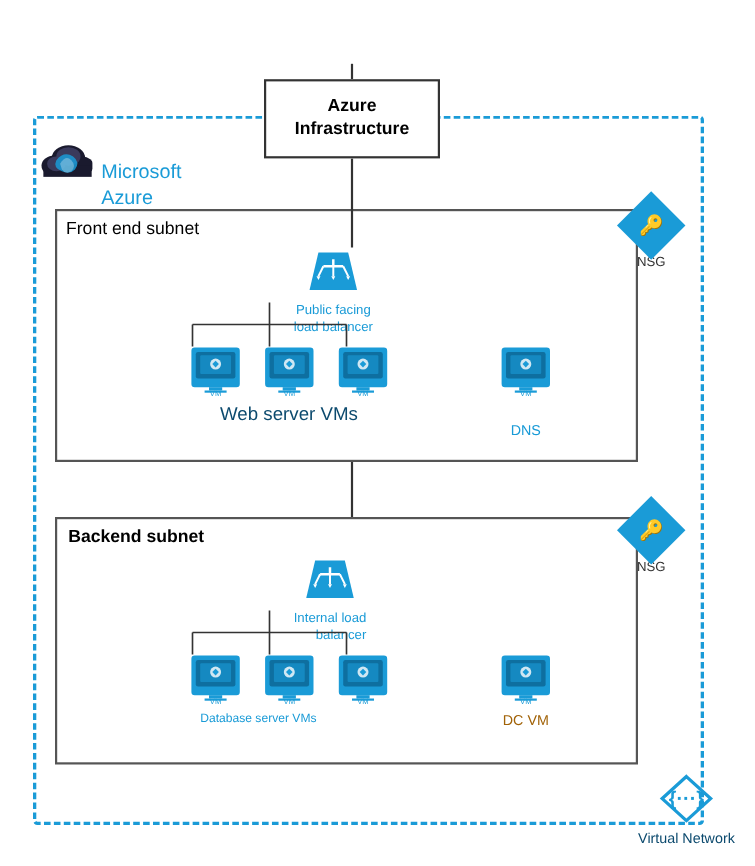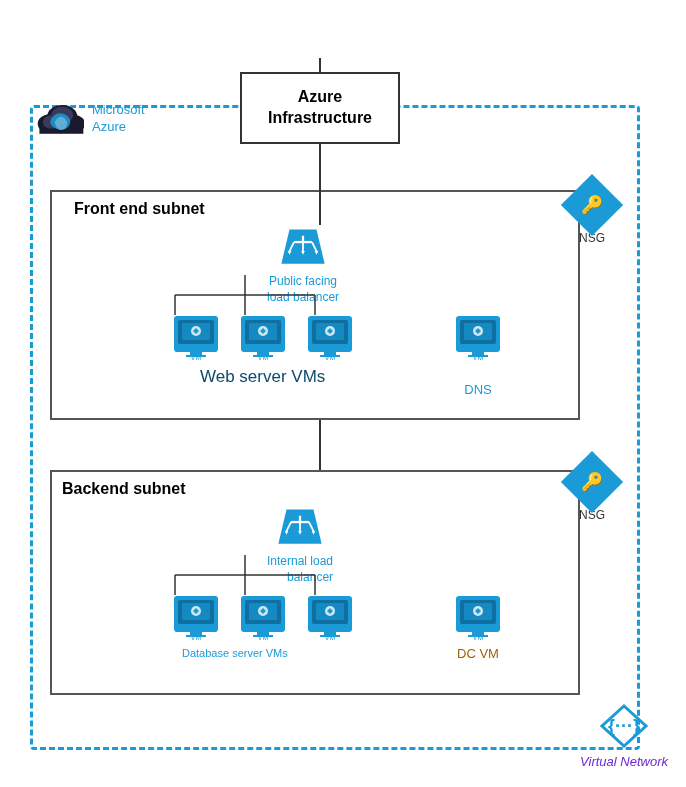--- a/index.html
+++ b/index.html
@@ -58,22 +58,22 @@
       top: 190px;
       width: 530px;
       height: 230px;
       border: 2px solid #555;
       background: white;
       z-index: 5;
     }
 
     .frontend-label {
       font-size: 16px;
-      font-weight: bold;
-      padding: 8px 22px;
+      font-weight: normal;
+      padding: 8px 8px;
     }
 
     
     .backend-subnet {
       position: absolute;
       left: 50px;
       top: 470px;
       width: 530px;
       height: 225px;
       border: 2px solid #555;
@@ -178,24 +178,23 @@
       right: 18px;
       bottom: 18px;
       display: flex;
       flex-direction: column;
       align-items: center;
       z-index: 20;
     }
 
     .vnet-label {
       font-size: 13px;
-      color: #6d28d9;
+      color: #0c4a6e;
       margin-top: 4px;
       text-align: center;
-      font-style: italic;
     }
 
     
     .svg-lines {
       position: absolute;
       top: 0;
       left: 0;
       width: 686px;
       height: 787px;
       pointer-events: none;
@@ -251,21 +250,21 @@
       <ellipse cx="35" cy="20" rx="18" ry="14" fill="#1a1a2e"></ellipse>
       <ellipse cx="50" cy="28" rx="12" ry="10" fill="#1a1a2e"></ellipse>
       <rect x="8" y="28" width="52" height="12" fill="#1a1a2e"></rect>
 
       <ellipse cx="22" cy="26" rx="10" ry="8" fill="#3a3a5c"></ellipse>
       <ellipse cx="35" cy="18" rx="13" ry="10" fill="#3a3a5c"></ellipse>
 
       <path d="M22 22 Q30 12 40 18 Q48 24 42 32 Q36 38 28 34 Q18 30 22 22Z" fill="#1a9bd7" opacity="0.85"></path>
       <path d="M26 26 Q32 16 38 22 Q44 28 38 34 Q32 38 28 32Z" fill="white" opacity="0.3"></path>
     </svg>
-    <div style="font-size:13px; color:#1a9bd7; line-height:1.3;">
+    <div style="font-size:18px; color:#1a9bd7; line-height:1.3;margin-top:45px;">
       <span style="white-space:pre-line;">Microsoft
 Azure</span>
     </div>
   </div>
 
   <div class="azure-infra-box">
     <div class="azure-infra-label">
       <span style="white-space:pre-line;">Azure
 Infrastructure</span>
     </div>

